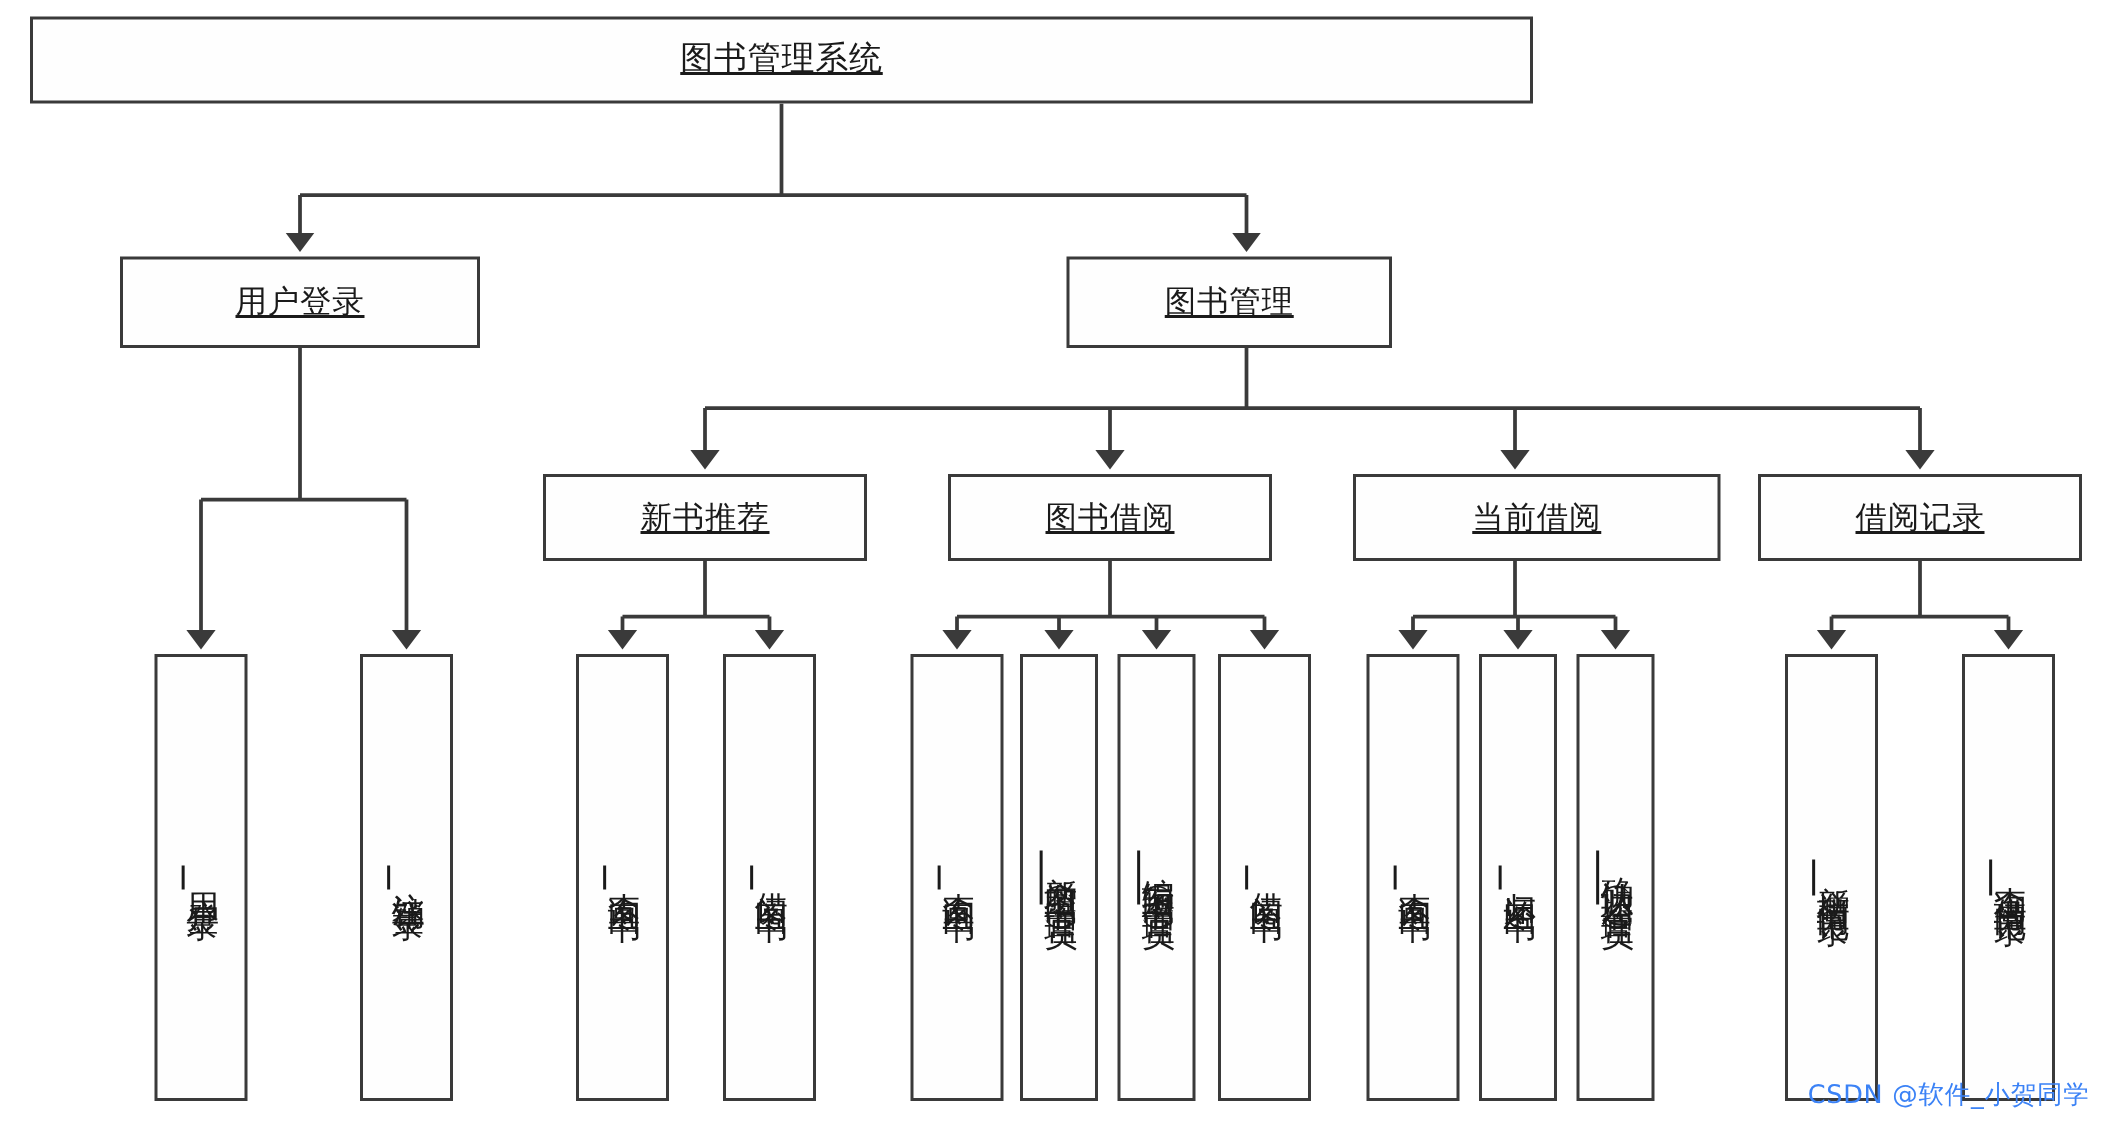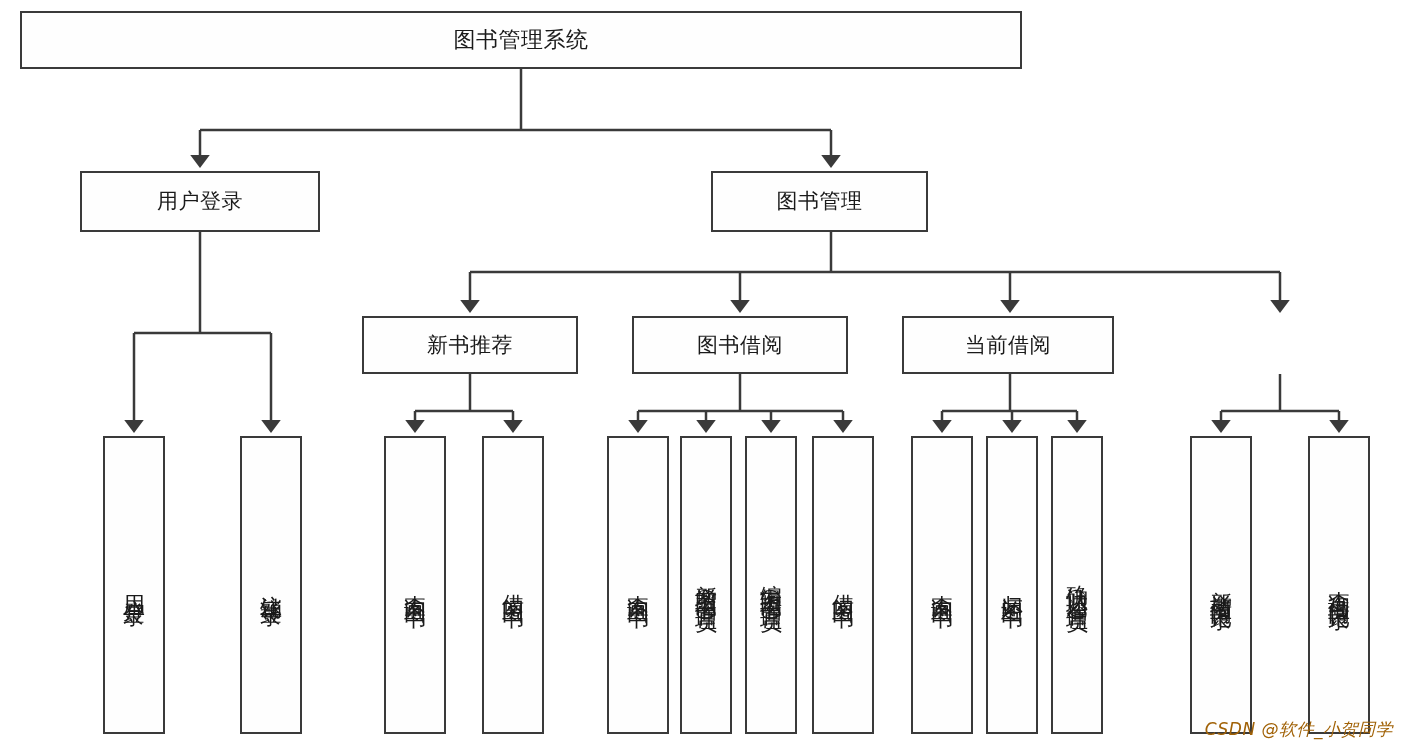--- a/index.html
+++ b/index.html
@@ -26,20 +26,21 @@
     align-items: center;
     justify-content: center;
     color: #1a1a1a;
   }
   .node-label {
     font-size: 21px;
     line-height: 1.25;
     letter-spacing: 0.5px;
     white-space: pre;
     text-align: center;
+    text-decoration: underline;
   }
   .node.vertical .node-label {
     writing-mode: vertical-rl;
     text-orientation: upright;
     font-size: 22px;
     letter-spacing: 4px;
     line-height: 1.1;
   }
   .node.root .node-label { font-size: 22px; }
 
@@ -54,24 +55,23 @@
   .conn-line {
     stroke: #3a3a3a;
     stroke-width: 2.5;
     fill: none;
   }
   .watermark {
     position: absolute;
     right: 12px;
     bottom: 6px;
     font-size: 17px;
-    color: #a16207;
+    color: #3b82f6;
     white-space: nowrap;
     letter-spacing: 0.5px;
-    font-style: italic;
   }
 </style>
 </head>
 <body>
 
 <div id="diagram-root">
 
   <svg class="connectors" viewBox="0 0 1405 747" xmlns="http://www.w3.org/2000/svg">
     <defs>
       <marker id="arrowhead" markerWidth="9" markerHeight="9" refX="3.2" refY="4.5" orient="auto" markerUnits="strokeWidth">
@@ -130,22 +130,25 @@
   <div class="node" style="left:711px; top:171px; width:217px; height:61px;">
     <span class="node-label">图书管理</span>
   </div>
 
   <div class="node" style="left:632px; top:316px; width:216px; height:58px;">
     <span class="node-label">图书借阅</span>
   </div>
   <div class="node" style="left:362px; top:316px; width:216px; height:58px;">
     <span class="node-label">新书推荐</span>
   </div>
-  <div class="node" style="left:902px; top:316px; width:212px; height:58px;">
+  <div class="node" style="left:902px; top:316px; width:245px; height:58px;">
     <span class="node-label">当前借阅</span>
+  </div>
+  <div class="node" style="left:1172px; top:316px; width:216px; height:58px;">
+    <span class="node-label">借阅记录</span>
   </div>
 
   <div class="node vertical" style="left:103px; top:436px; width:62px; height:298px;">
     <span class="node-label">用户登录</span>
   </div>
   <div class="node vertical" style="left:240px; top:436px; width:62px; height:298px;">
     <span class="node-label">注销登录</span>
   </div>
 
   <div class="node vertical" style="left:384px; top:436px; width:62px; height:298px;">

